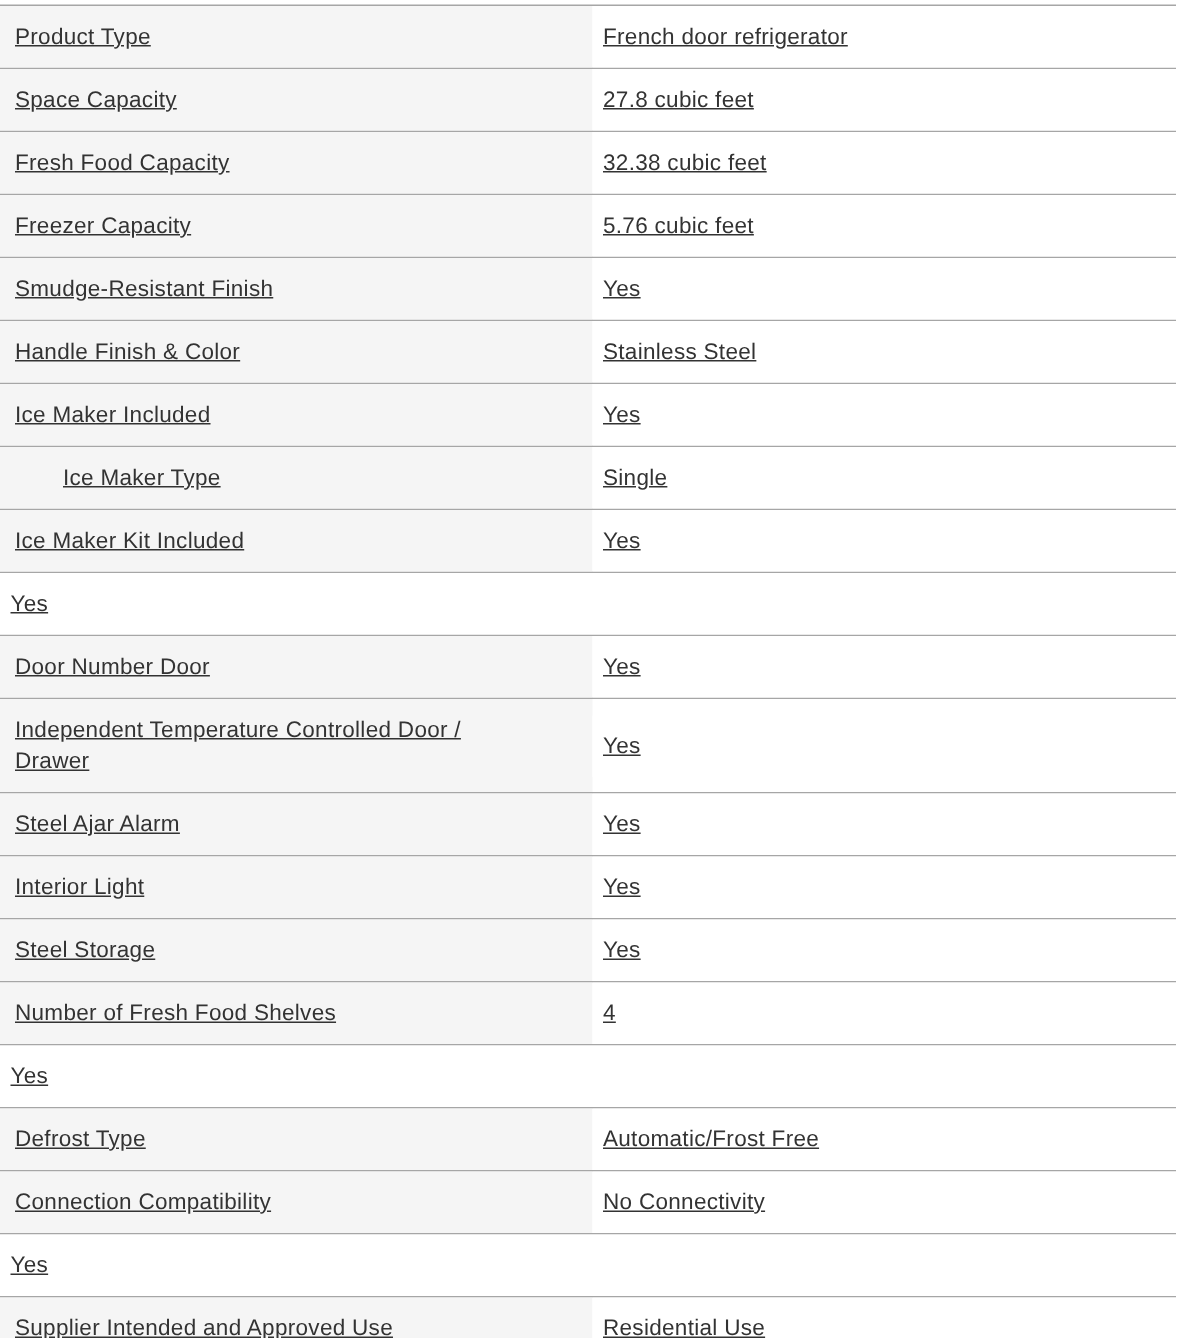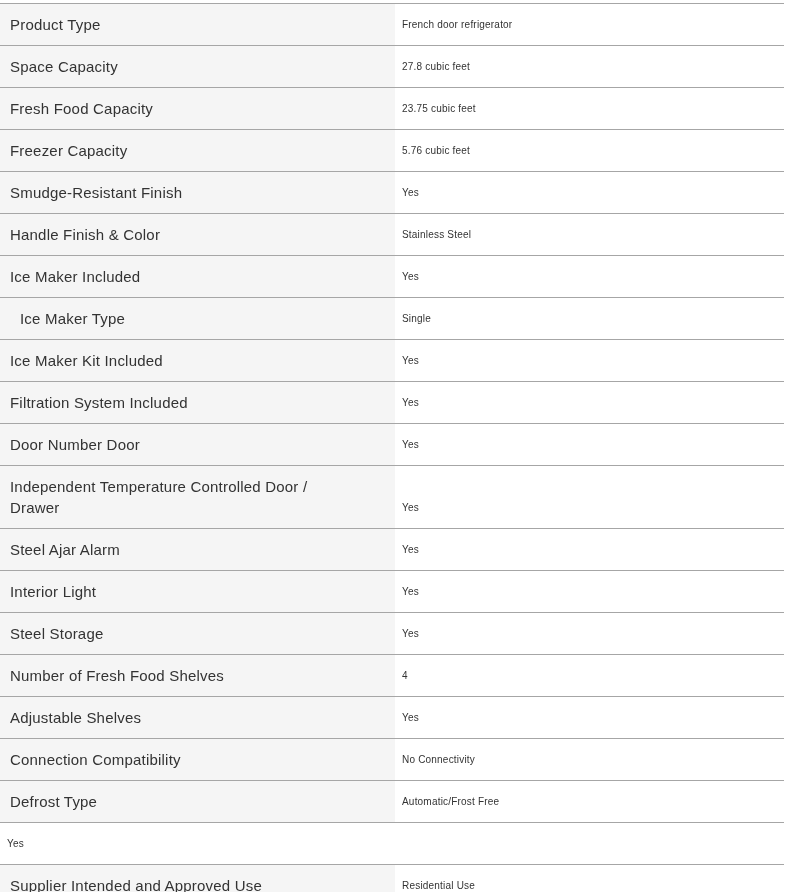--- a/index.html
+++ b/index.html
@@ -20,42 +20,43 @@
     color: var(--text-color);
     overflow: hidden;
   }
   .spec-table {
     width: 784px;
     margin-top: 3px;
     border-bottom: 1px solid var(--border-color);
   }
   .spec-row {
     display: flex;
-    align-items: flex-end;
+    align-items: center;
     border-top: 1px solid var(--border-color);
     min-height: 40px;
+    text-decoration: underline;
   }
   .spec-label {
     width: 395px;
     flex: 0 0 395px;
     background: var(--label-bg);
     padding: 10px 48px 10px 10px;
     font-size: 15px;
     line-height: 21px;
     letter-spacing: 0.2px;
     display: block;
   }
   .spec-row.indent .spec-label {
-    padding-left: 20px;
+    padding-left: 42px;
   }
   .spec-value {
     flex: 1 1 auto;
     background: #ffffff;
     padding: 10px 10px 10px 7px;
-    font-size: 10px;
+    font-size: 15px;
     line-height: 21px;
     letter-spacing: 0.2px;
     display: block;
   }
 </style>
 </head>
 <body>
 
 <div class="spec-table" id="spec-table">
   <div class="spec-row">
@@ -63,21 +64,21 @@
     <div class="spec-value">French door refrigerator</div>
   </div>
 
   <div class="spec-row">
     <div class="spec-label">Space Capacity</div>
     <div class="spec-value">27.8 cubic feet</div>
   </div>
 
   <div class="spec-row">
     <div class="spec-label">Fresh Food Capacity</div>
-    <div class="spec-value">23.75 cubic feet</div>
+    <div class="spec-value">32.38 cubic feet</div>
   </div>
 
   <div class="spec-row">
     <div class="spec-label">Freezer Capacity</div>
     <div class="spec-value">5.76 cubic feet</div>
   </div>
 
   <div class="spec-row">
     <div class="spec-label">Smudge-Resistant Finish</div>
     <div class="spec-value">Yes</div>
@@ -97,21 +98,20 @@
     <div class="spec-label">Ice Maker Type</div>
     <div class="spec-value">Single</div>
   </div>
 
   <div class="spec-row">
     <div class="spec-label">Ice Maker Kit Included</div>
     <div class="spec-value">Yes</div>
   </div>
 
   <div class="spec-row">
-    <div class="spec-label">Filtration System Included</div>
     <div class="spec-value">Yes</div>
   </div>
 
   <div class="spec-row">
     <div class="spec-label">Door Number Door</div>
     <div class="spec-value">Yes</div>
   </div>
 
   <div class="spec-row">
     <div class="spec-label">Independent Temperature Controlled Door / Drawer</div>
@@ -132,32 +132,31 @@
     <div class="spec-label">Steel Storage</div>
     <div class="spec-value">Yes</div>
   </div>
 
   <div class="spec-row">
     <div class="spec-label">Number of Fresh Food Shelves</div>
     <div class="spec-value">4</div>
   </div>
 
   <div class="spec-row">
-    <div class="spec-label">Adjustable Shelves</div>
     <div class="spec-value">Yes</div>
+  </div>
+
+  <div class="spec-row">
+    <div class="spec-label">Defrost Type</div>
+    <div class="spec-value">Automatic/Frost Free</div>
   </div>
 
   <div class="spec-row">
     <div class="spec-label">Connection Compatibility</div>
     <div class="spec-value">No Connectivity</div>
-  </div>
-
-  <div class="spec-row">
-    <div class="spec-label">Defrost Type</div>
-    <div class="spec-value">Automatic/Frost Free</div>
   </div>
 
   <div class="spec-row">
     <div class="spec-value">Yes</div>
   </div>
 
   <div class="spec-row">
     <div class="spec-label">Supplier Intended and Approved Use</div>
     <div class="spec-value">Residential Use</div>
   </div>

